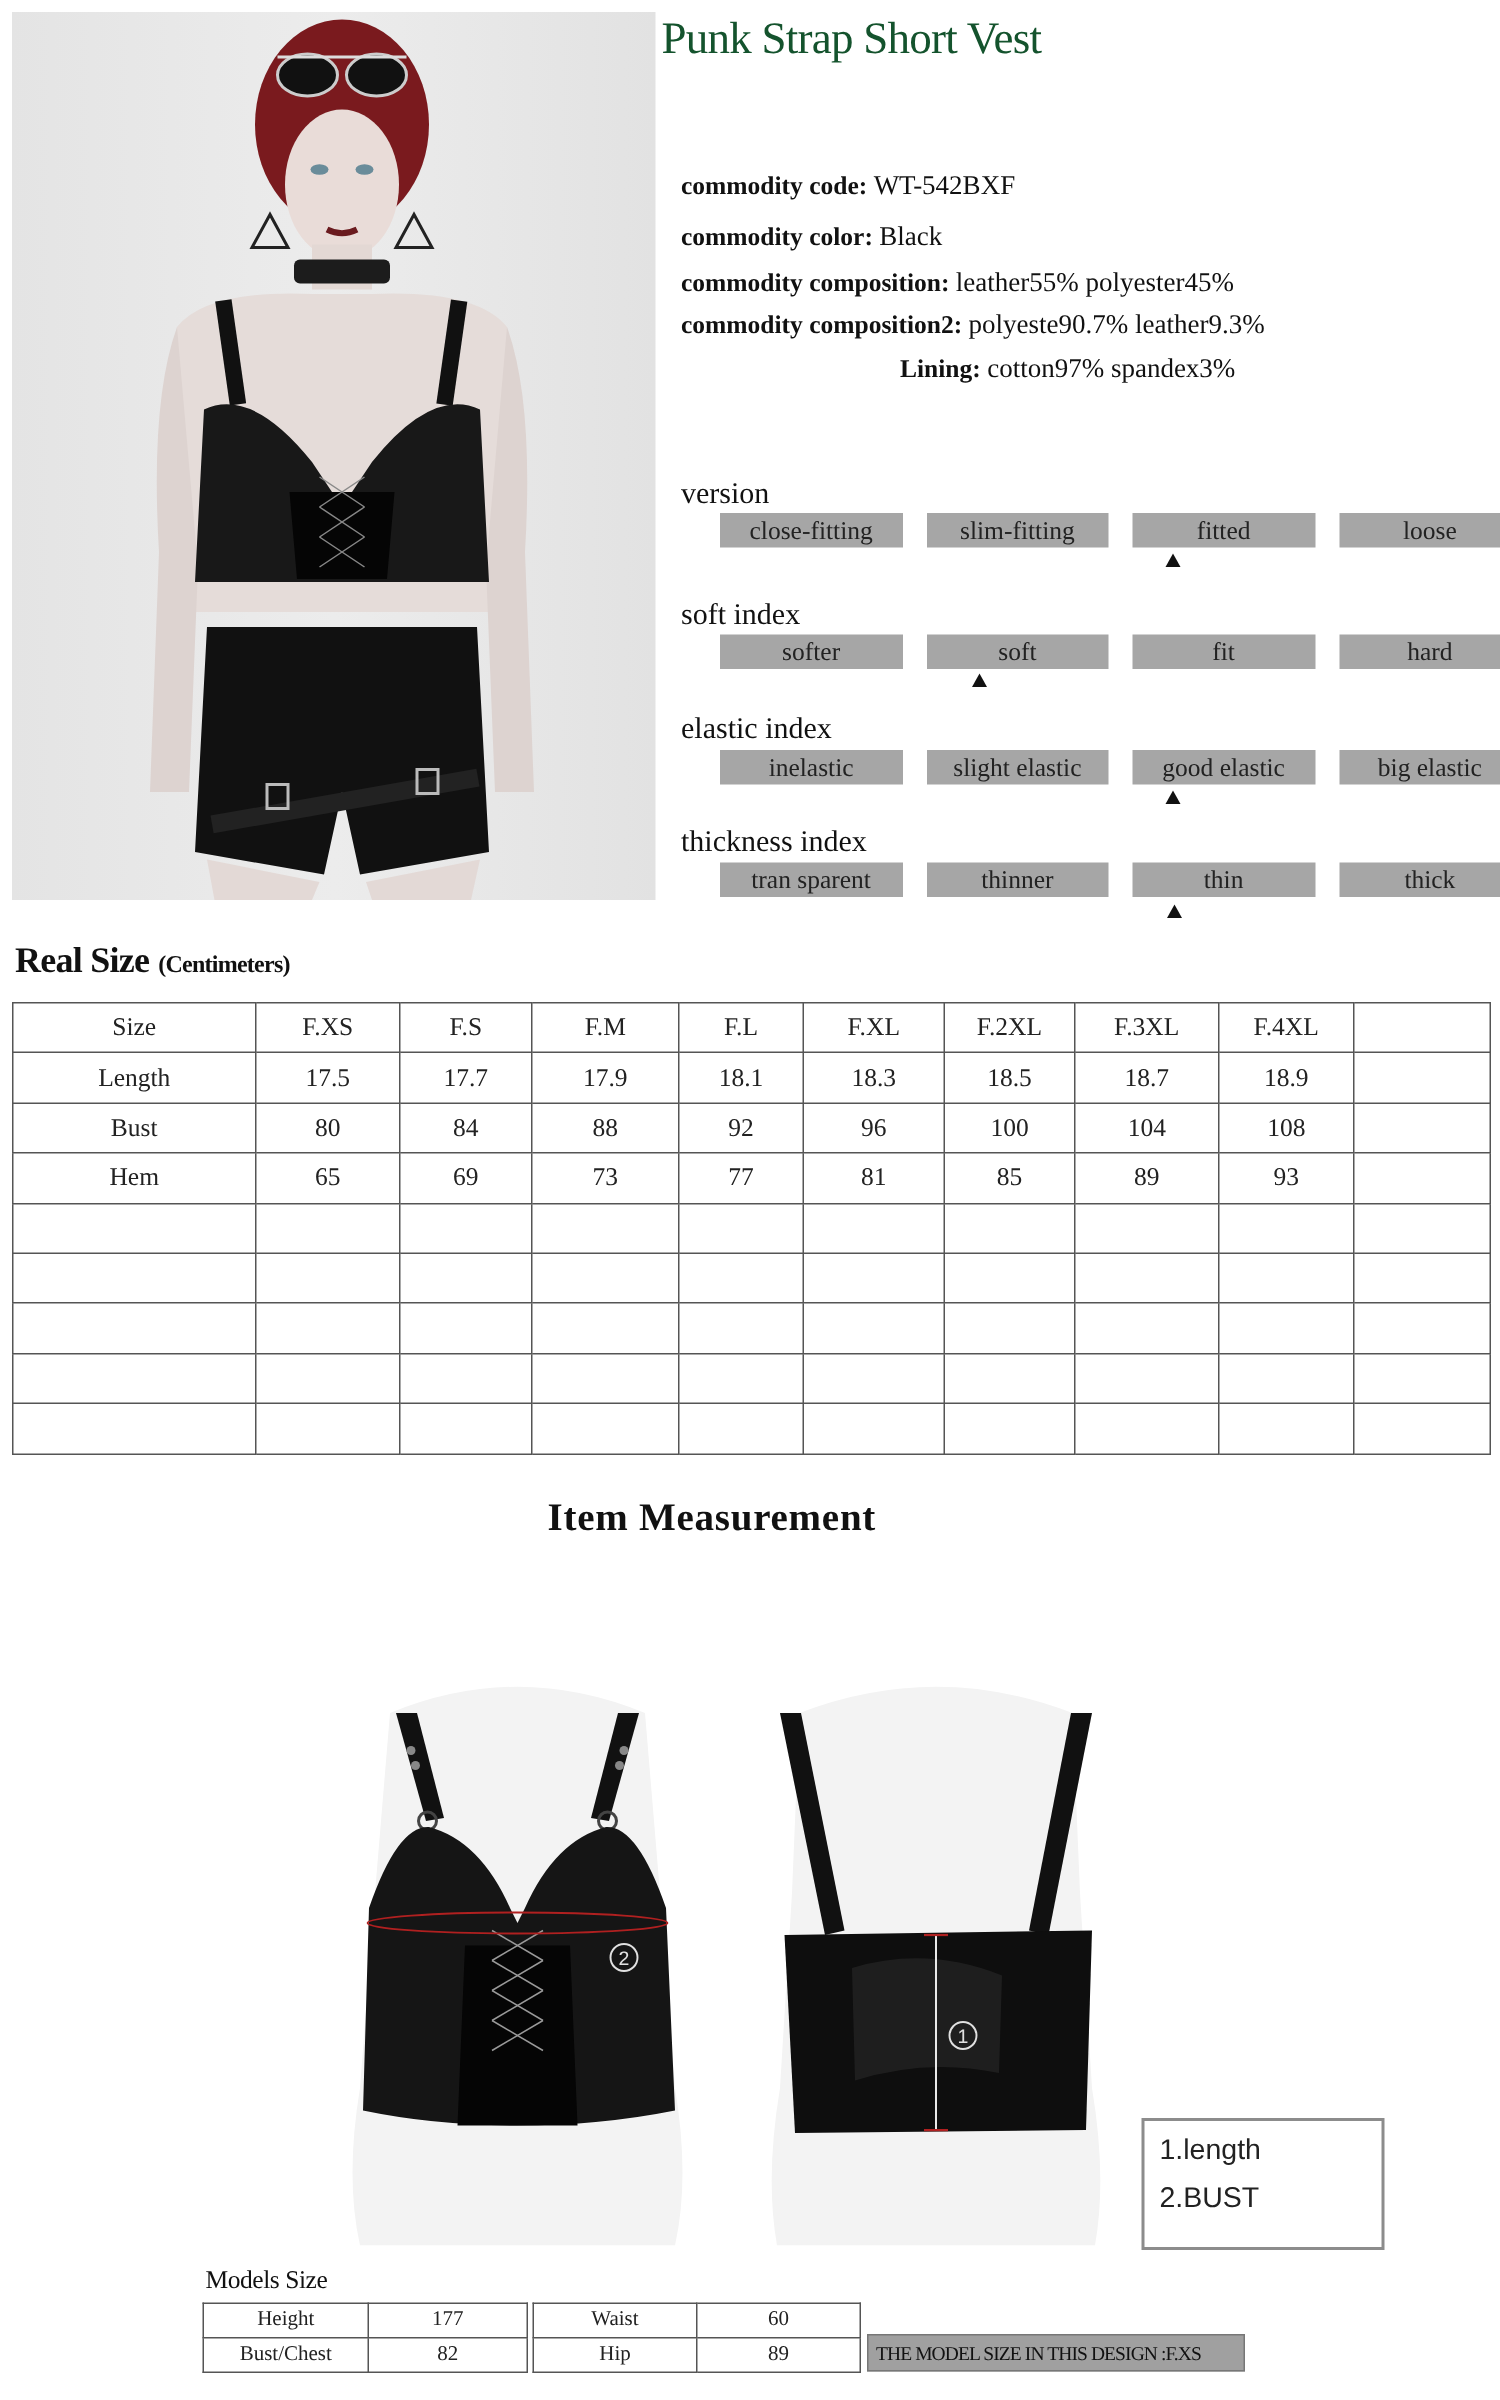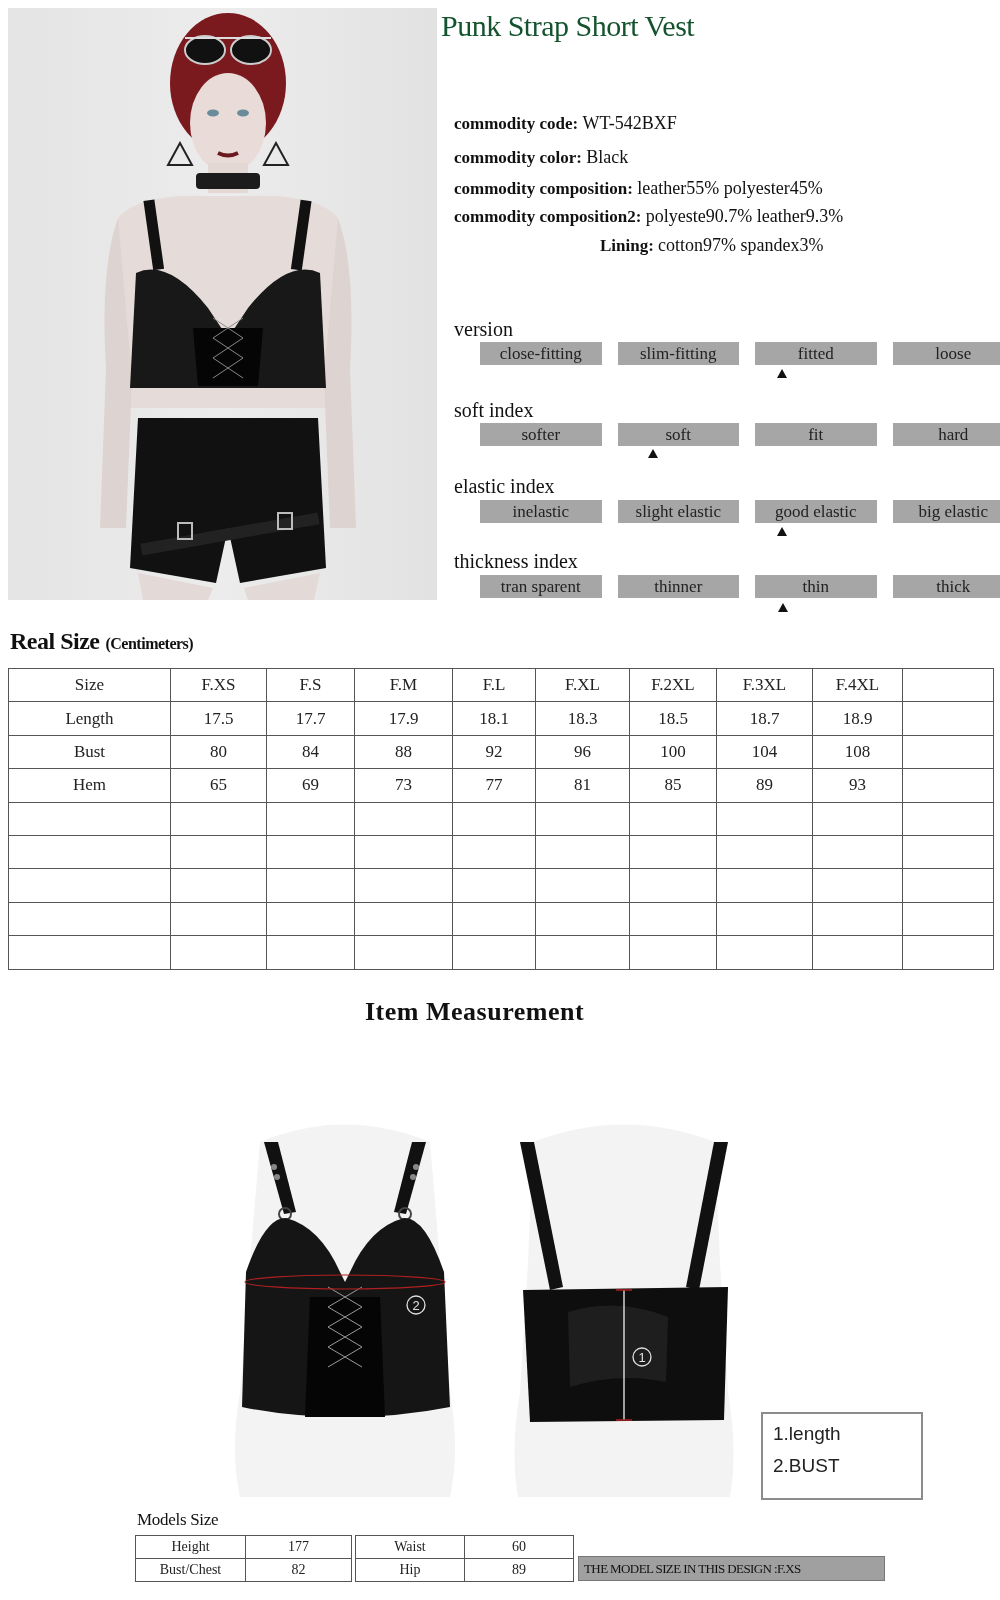--- a/index.html
+++ b/index.html
@@ -34,21 +34,21 @@
   
   .im-title { position: absolute; left: 365px; top: 997px; font-size: 26px; font-weight: bold; letter-spacing: 0.5px; }
   .garment { position: absolute; }
   .legend { position: absolute; left: 761px; top: 1412px; width: 162px; height: 88px; border: 2px solid #8c8c8c;
     font-family: "Liberation Sans", "DejaVu Sans", sans-serif; font-size: 19px; padding: 4px 10px; line-height: 32px; color: #222; }
 
   
   .ms-title { position: absolute; left: 137px; top: 1510px; font-size: 17px; letter-spacing: -0.3px; }
   table.ms { position: absolute; top: 1535px; border-collapse: collapse; table-layout: fixed; padding-left: 42px; }
   table.ms td { border: 1px solid #555; height: 23px; text-align: center; font-size: 14px; color: #222; }
-  .ms-note { position: absolute; left: 578px; top: 1556px; width: 307px; height: 25px; background: #a0a0a0;
+  .ms-note { position: absolute; left: 578px; top: 1556px; width: 252px; height: 25px; background: #a0a0a0;
     border: 1px solid #777; font-size: 13px; line-height: 23px; padding-left: 5px; letter-spacing: -0.6px; color: #111; }
 </style>
 </head>
 <body>
 
 <div class="model-photo">
   <svg viewBox="0 0 429 592" preserveAspectRatio="none">
 
     <ellipse cx="220" cy="75" rx="58" ry="70" fill="#7a1a1e"></ellipse>
 

